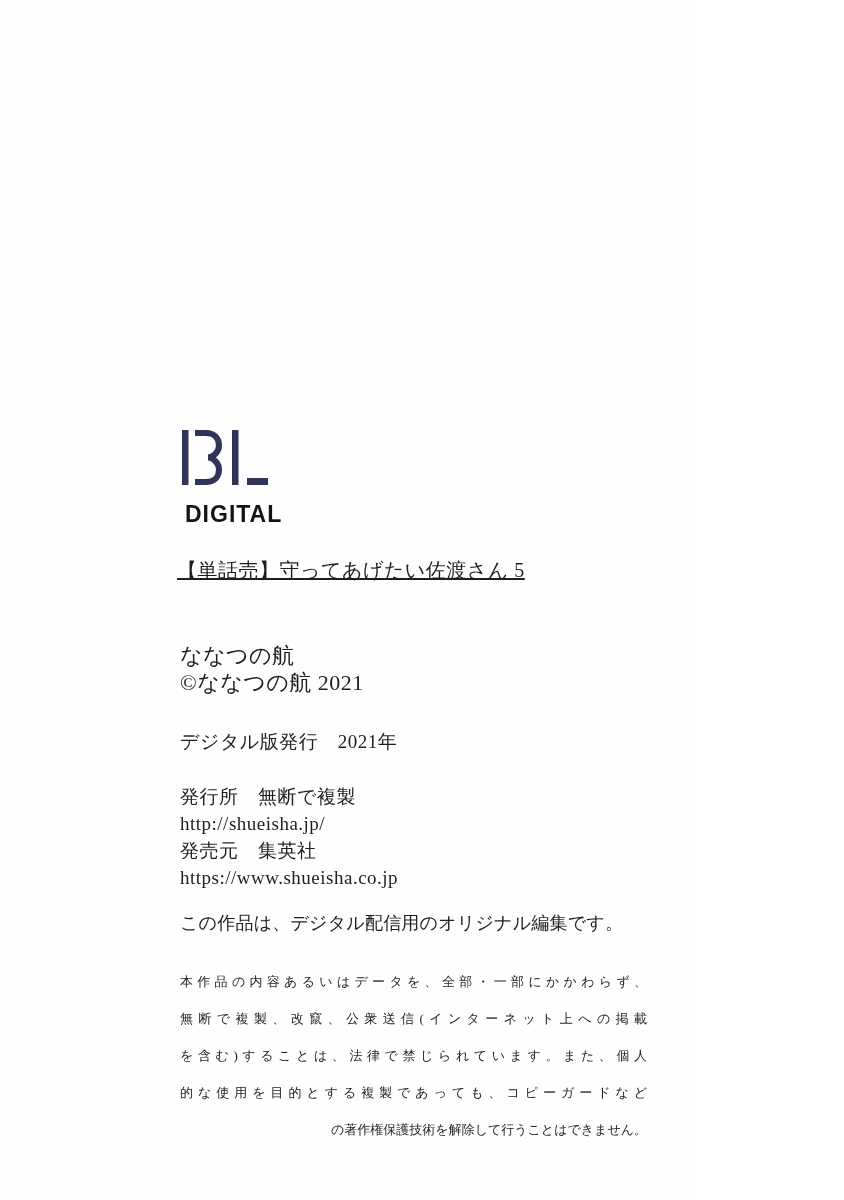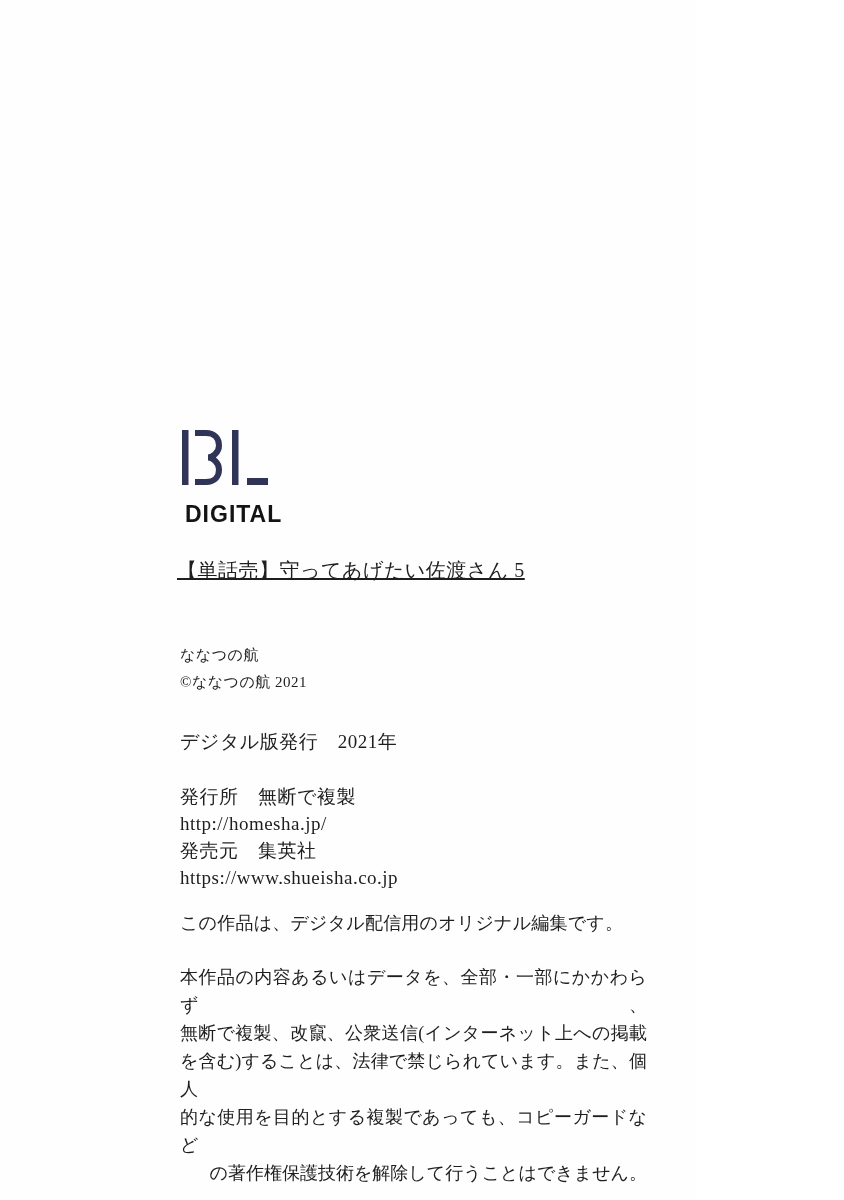--- a/index.html
+++ b/index.html
@@ -41,21 +41,21 @@
     font-size: 20px;
     font-weight: 500;
     letter-spacing: 0.5px;
     white-space: nowrap;
     text-decoration: underline;
   }
   .author-block {
     position: absolute;
     left: 180px;
     top: 642px;
-    font-size: 15px;
+    font-size: 22px;
     line-height: 27px;
     letter-spacing: 0.5px;
   }
   .edition-line {
     position: absolute;
     left: 180px;
     top: 729px;
     font-size: 19px;
     letter-spacing: 0.5px;
     white-space: pre;
@@ -75,22 +75,22 @@
     top: 911px;
     font-size: 18px;
     letter-spacing: 0.2px;
     white-space: nowrap;
   }
   .legal-block {
     position: absolute;
     left: 180px;
     top: 963px;
     width: 467px;
-    font-size: 18px;
-    line-height: 28px;
+    font-size: 13px;
+    line-height: 37px;
   }
   .legal-line { text-align: right; }
   .legal-line.just {
     text-align: justify;
     text-align-last: justify;
   }
 </style>
 </head>
 <body>
 
@@ -111,21 +111,21 @@
 
   <div class="author-block">
     <div>ななつの航</div>
     <div>©ななつの航 2021</div>
   </div>
 
   <div class="edition-line">デジタル版発行　2021年</div>
 
   <div class="publisher-block">
     <div>発行所　無断で複製</div>
-    <div>http://homesha.jp/</div>
+    <div>http://shueisha.jp/</div>
     <div>発売元　集英社</div>
     <div>https://www.shueisha.co.jp</div>
   </div>
 
   <div class="digital-note">この作品は、デジタル配信用のオリジナル編集です。</div>
 
   <div class="legal-block">
     <div class="legal-line just">本作品の内容あるいはデータを、全部・一部にかかわらず、</div>
     <div class="legal-line just">無断で複製、改竄、公衆送信(インターネット上への掲載</div>
     <div class="legal-line just">を含む)することは、法律で禁じられています。また、個人</div>

